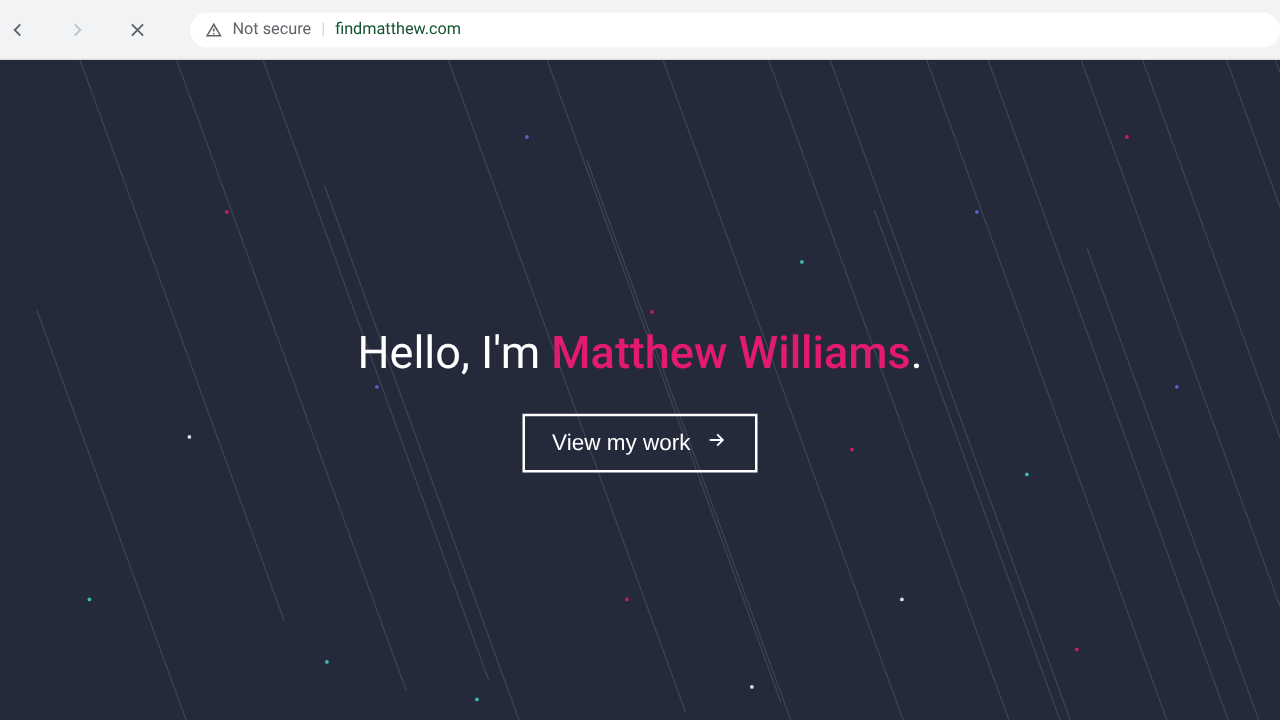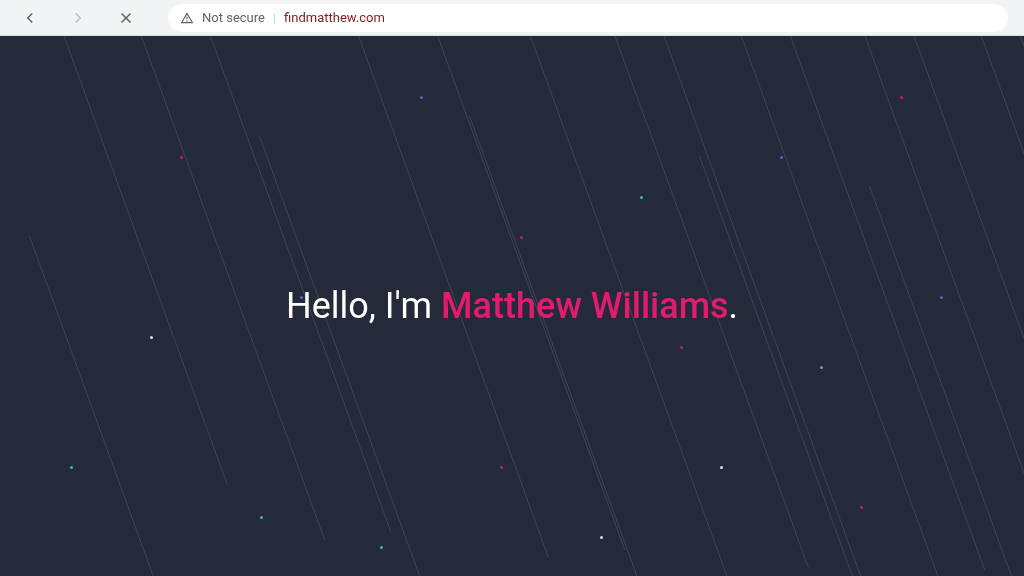--- a/index.html
+++ b/index.html
@@ -4,25 +4,25 @@
 <style>
   * { margin: 0; padding: 0; box-sizing: border-box; }
   body {
     font-family: -apple-system, BlinkMacSystemFont, "Segoe UI", Roboto, sans-serif;
     width: 1024px;
     height: 576px;
     overflow: hidden;
     background: #fff;
   }
   .browser-bar {
-    height: 36px;
+    height: 48px;
     background: #f1f3f4;
     display: flex;
     align-items: center;
-    padding: 0 16px;
+    padding: 0 0;
     gap: 20px;
     border-bottom: 1px solid #dadce0;
   }
   .nav-btn {
     width: 28px;
     height: 28px;
     display: flex;
     align-items: center;
     justify-content: center;
     border-radius: 50%;
@@ -39,21 +39,21 @@
     margin-left: 8px;
     display: flex;
     align-items: center;
     padding: 0 12px;
     gap: 8px;
     font-size: 13px;
     color: #5f6368;
   }
   .addr .warn svg { width: 14px; height: 14px; display:block; }
   .addr .sep { color: #cfd2d6; }
-  .addr .url { color: #7f1d1d; }
+  .addr .url { color: #14532d; }
   .hero {
     position: relative;
     width: 100%;
     height: 540px;
     background: #252a3a;
     overflow: hidden;
     display: flex;
     flex-direction: column;
     align-items: center;
     justify-content: center;
@@ -169,14 +169,22 @@
       <div class="dot" style="left: 600px; top: 500px; background: rgb(255, 255, 255); opacity: 0.85;"></div>
       <div class="dot" style="left: 500px; top: 430px; background: rgb(227, 27, 109); opacity: 0.85;"></div>
       <div class="dot" style="left: 820px; top: 330px; background: rgb(63, 210, 199); opacity: 0.85;"></div>
       <div class="dot" style="left: 300px; top: 260px; background: rgb(91, 110, 225); opacity: 0.85;"></div>
       <div class="dot" style="left: 680px; top: 310px; background: rgb(227, 27, 109); opacity: 0.85;"></div>
     </div>
   <div class="hero-text">
     <div class="line1">
       <span>Hello, I'm </span><span class="name">Matthew Williams</span><span>.</span>
     </div>
+    <button class="cta">
+      <span>View my work</span>
+      <span>
+        <svg viewBox="0 0 24 24" fill="none" stroke="currentColor" stroke-width="2">
+            <path d="M5 12h14M13 6l6 6-6 6"></path>
+          </svg>
+      </span>
+    </button>
   </div>
 </div>
 
 </body></html>

